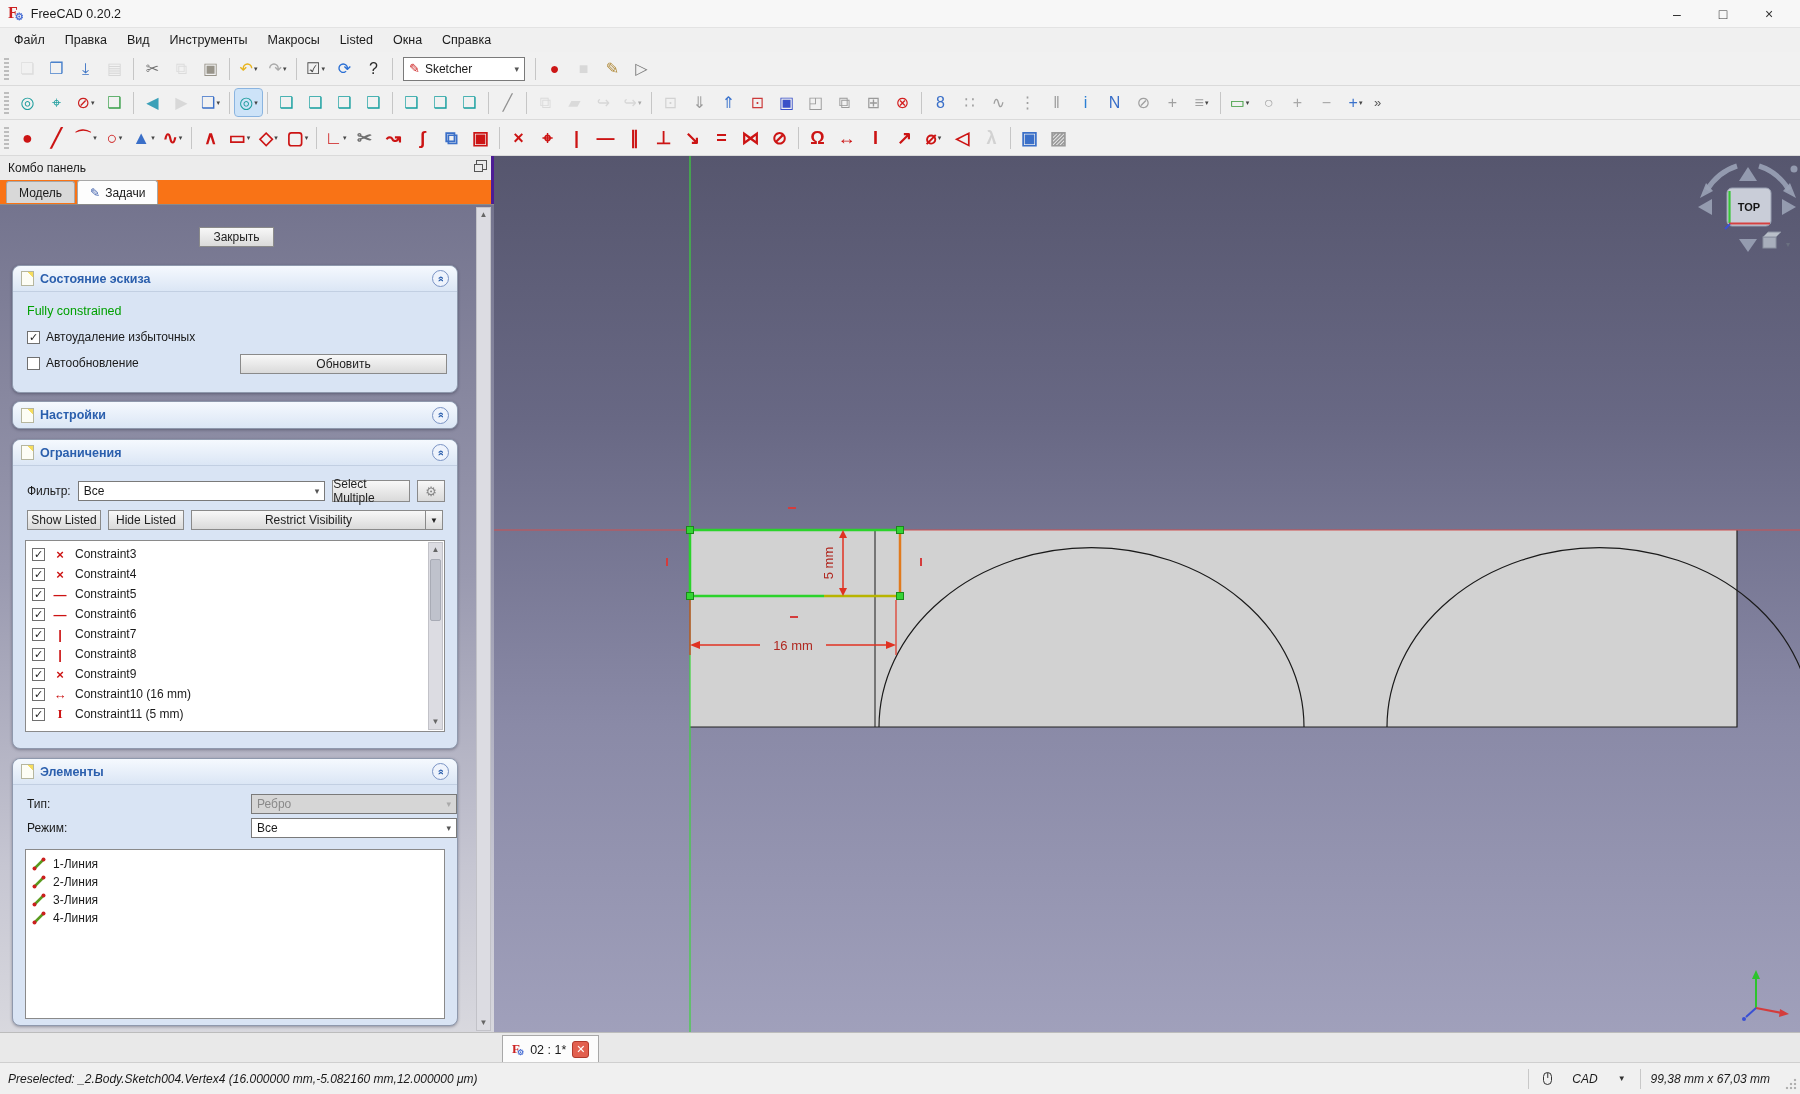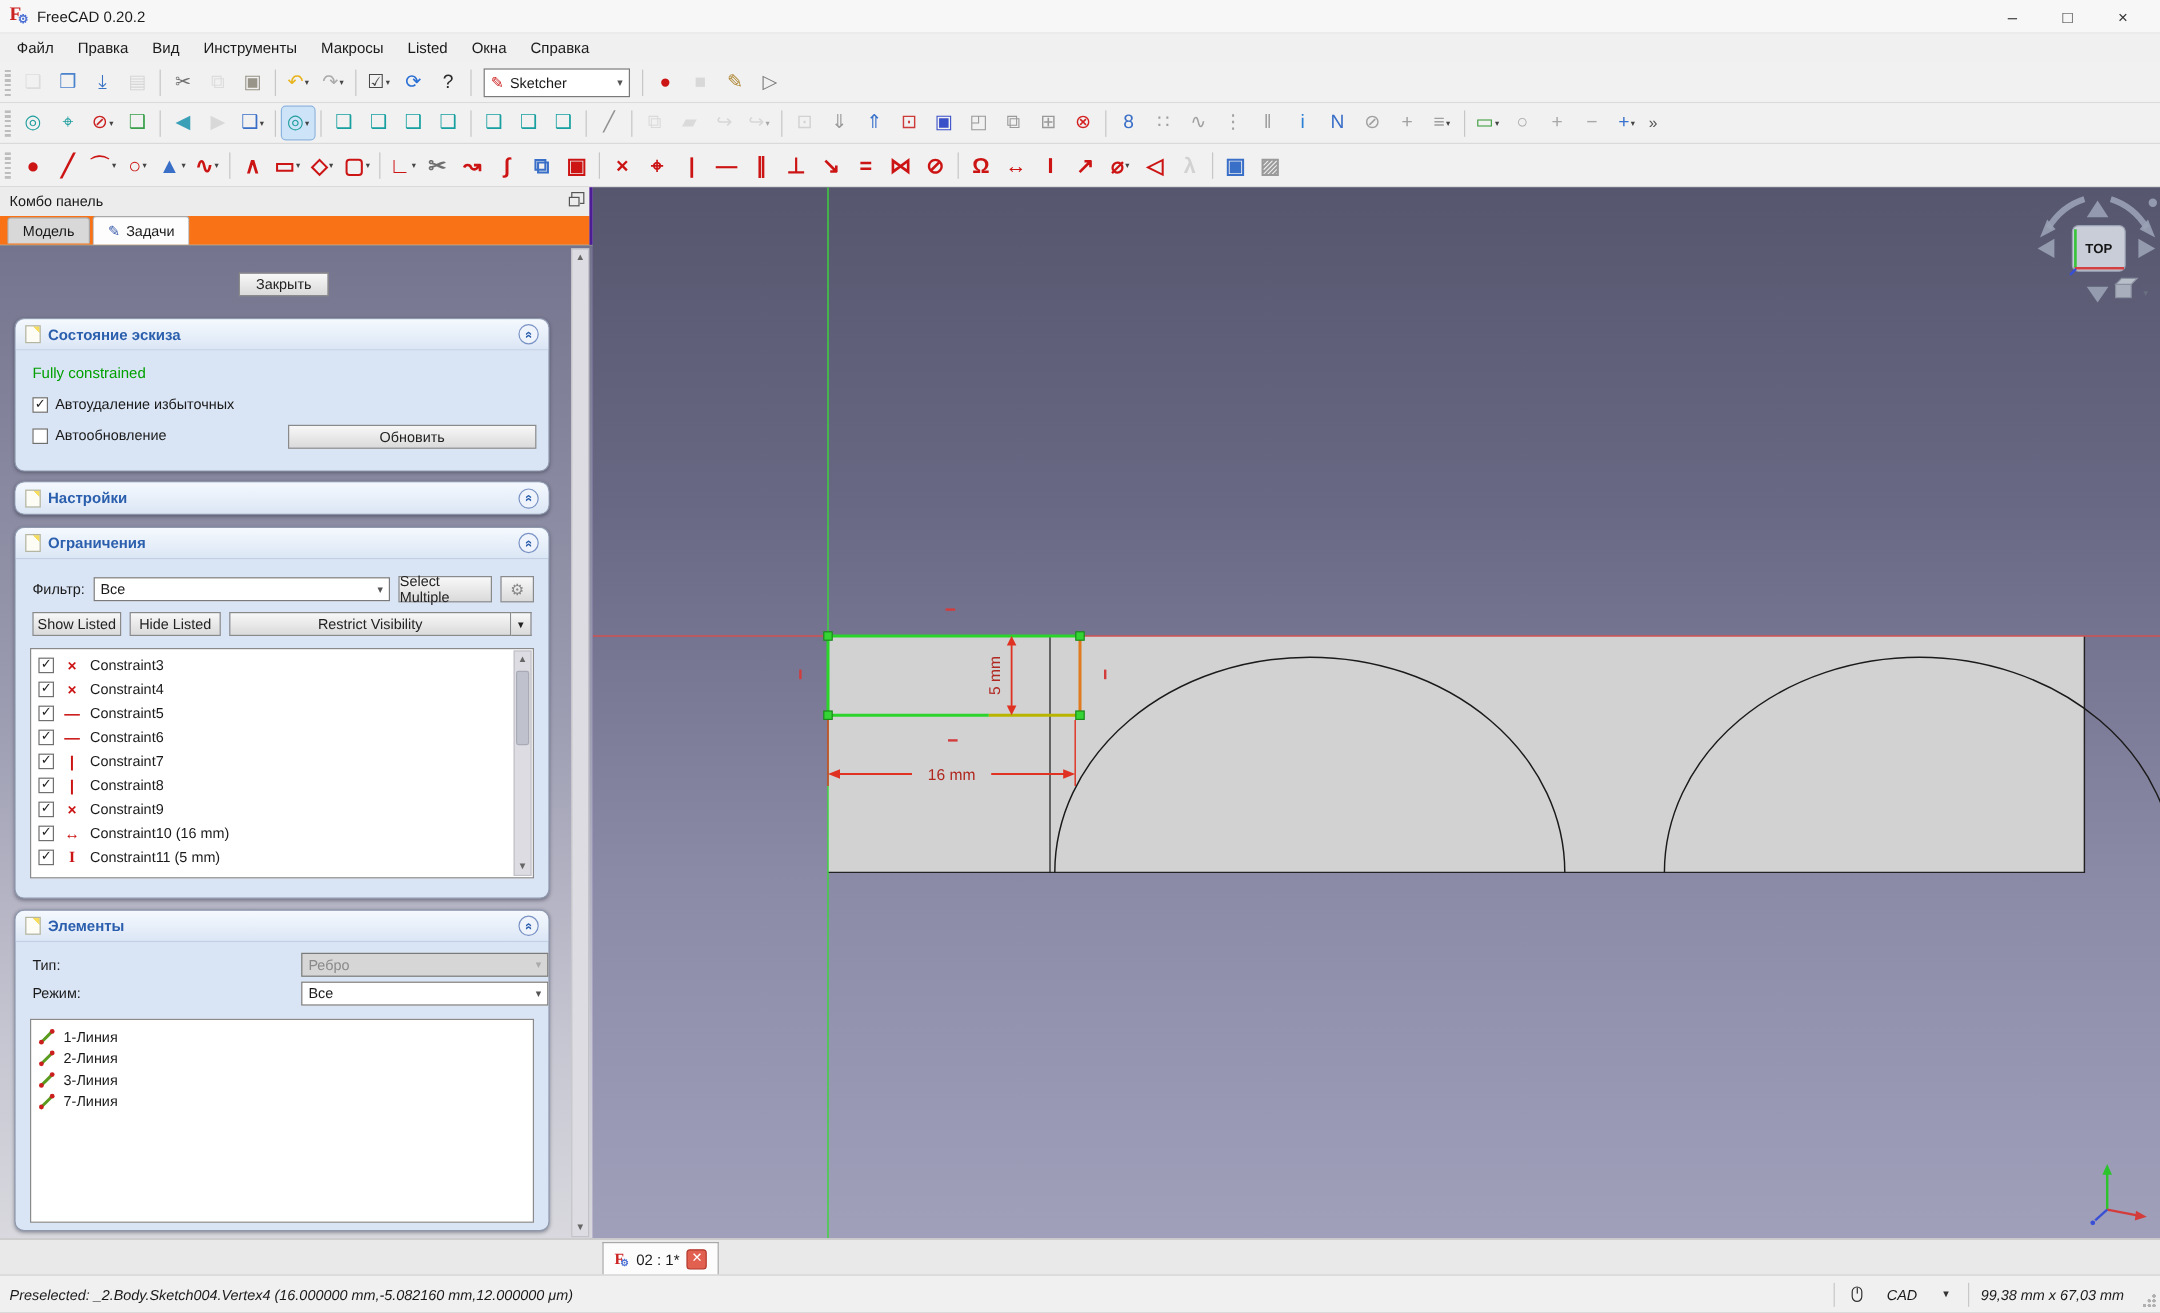--- a/index.html
+++ b/index.html
@@ -713,21 +713,21 @@
               <span>3-Линия</span>
             </div>
             <div class="elem-row">
               <span style="width: 14px; height: 14px; flex: 0 0 auto; display: inline-flex;">
                 <svg width="14" height="14" viewBox="0 0 14 14">
                   <line x1="2.5" y1="11.5" x2="11.5" y2="2.5" stroke="#5a9a1e" stroke-width="2.5"></line>
                   <circle cx="2.5" cy="11.5" r="2" fill="#cc2020"></circle>
                   <circle cx="11.5" cy="2.5" r="2" fill="#cc2020"></circle>
                 </svg>
               </span>
-              <span>7-Линия</span>
+              <span>4-Линия</span>
             </div>
           </div>
       </div>
 
       <div class="vscroll" id="dock-scroll">
         <span class="arr" style="top:0;">▲</span>
         <span class="arr" style="bottom:0;">▼</span>
       </div>
     </div>
   </div>

